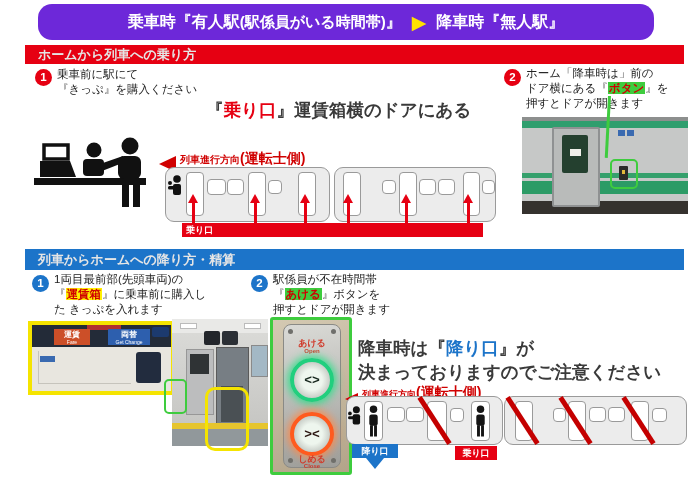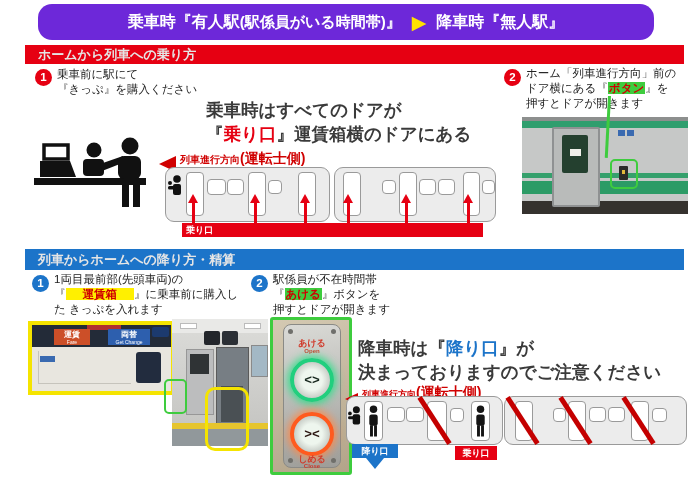--- a/index.html
+++ b/index.html
@@ -23,21 +23,21 @@
 
   
   .numc{position:absolute;width:17px;height:17px;border-radius:50%;color:#fff;font-size:11.5px;
         font-weight:bold;text-align:center;line-height:17px;}
   .numc.red{background:#e60012;}
   .numc.blue{background:#1c74c9;}
 
   .steptext{position:absolute;font-size:11.5px;line-height:15px;color:#222;}
   .note{position:absolute;font-size:10px;color:#666;}
   .hl-green{background:#3ecc3e;color:#d00000;font-weight:bold;padding:0 1px;}
-  .hl-yellow{background:#fff000;color:#d00000;font-weight:bold;padding:0 17px;text-align:right;}
+  .hl-yellow{background:#fff000;color:#d00000;font-weight:bold;padding:0 1px;text-align:right;}
 
   .headline{position:absolute;font-size:17.5px;font-weight:bold;color:#3a3a3a;line-height:24px;white-space:nowrap;}
   .headline .red{color:#e60012;}
   .headline .blue{color:#1c74c9;}
 
   
   .dir{position:absolute;display:flex;align-items:flex-end;}
   .dir-head{width:0;height:0;border-top:8px solid transparent;border-bottom:8px solid transparent;
             border-right:17px solid #d00000;margin-right:2px;}
   .dir-label{font-size:10px;font-weight:bold;color:#d00000;border-bottom:3px solid #d00000;
@@ -128,27 +128,26 @@
         <rect x="4" y="41" width="112" height="7"></rect>
         <circle cx="100" cy="9" r="8.5"></circle>
         <rect x="88" y="19" width="23" height="23" rx="6"></rect>
         <rect x="92" y="48" width="7" height="22"></rect>
         <rect x="103" y="48" width="7" height="22"></rect>
       </g>
     </svg>
   </div>
 
   <div class="headline" style="left:206px;top:98px;">
-    <div>乗車時はすべてのドアが</div>
     <div><span>『</span><span class="red">乗り口</span><span>』運賃箱横のドアにある</span></div>
   </div>
 
   <div class="numc red" style="left:504px;top:69px;">2</div>
   <div class="steptext" style="left:526px;top:66px;">
-    <div>ホーム「列車進行方向」前の</div>
+    <div>ホーム「降車時は」前の</div>
     <div><span>ドア横にある『</span><span class="hl-green">ボタン</span><span>』を</span></div>
     <div>押すとドアが開きます</div>
   </div>
 
   <div class="dir" style="left:159px;top:150px;">
     <div class="dir-head"></div>
     <div class="dir-label"><span>列車進行方向</span><span class="small">(運転士側)</span></div>
   </div>
 
   <div class="car" style="left:165px;top:167px;width:163px;height:53px;">

